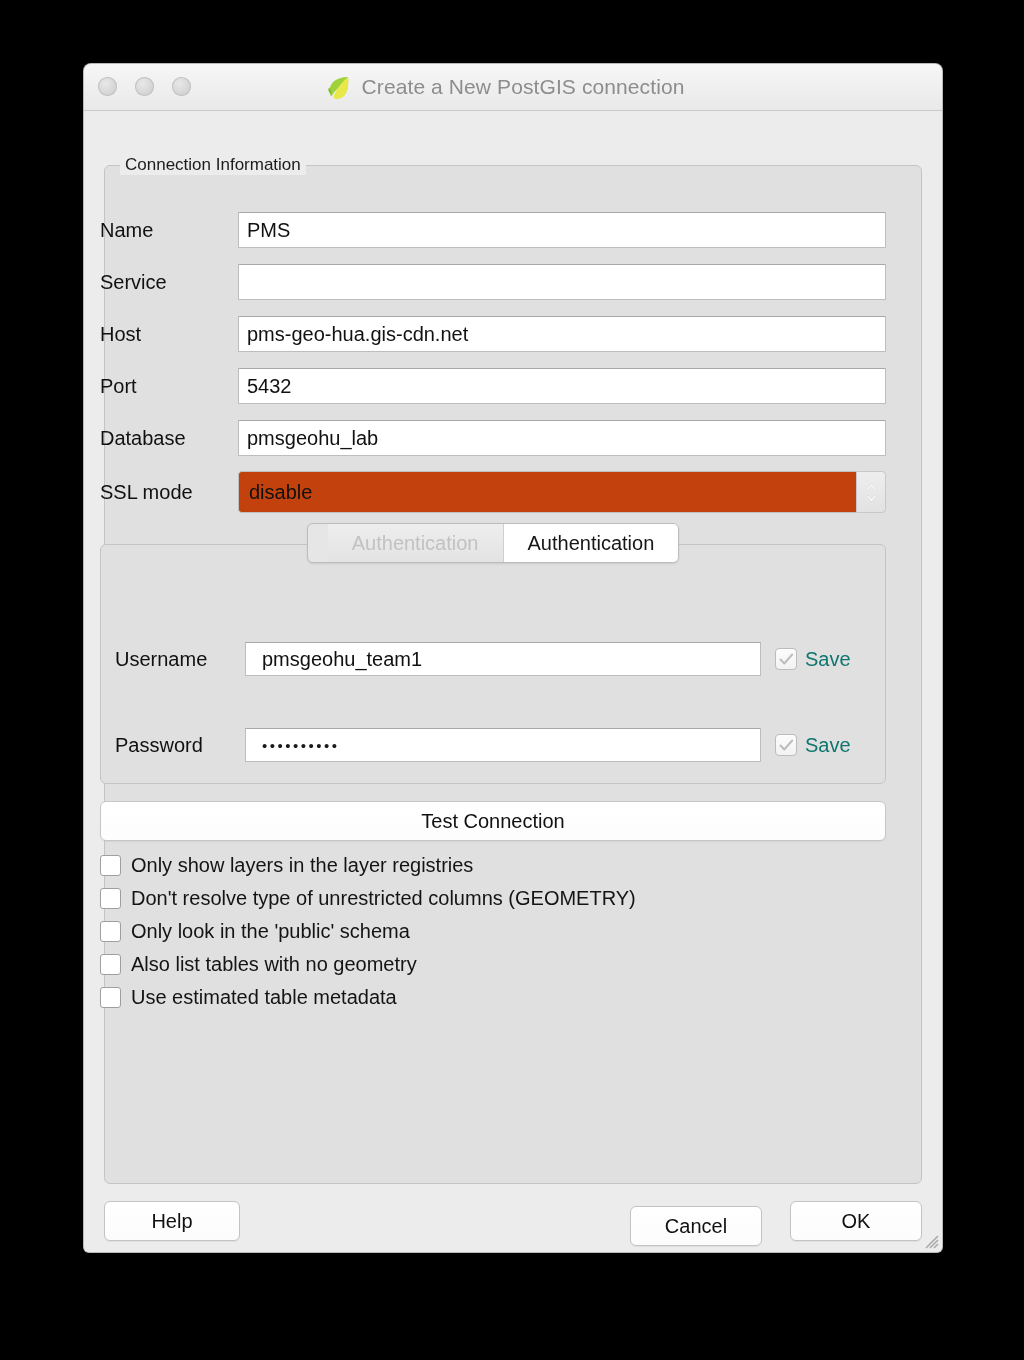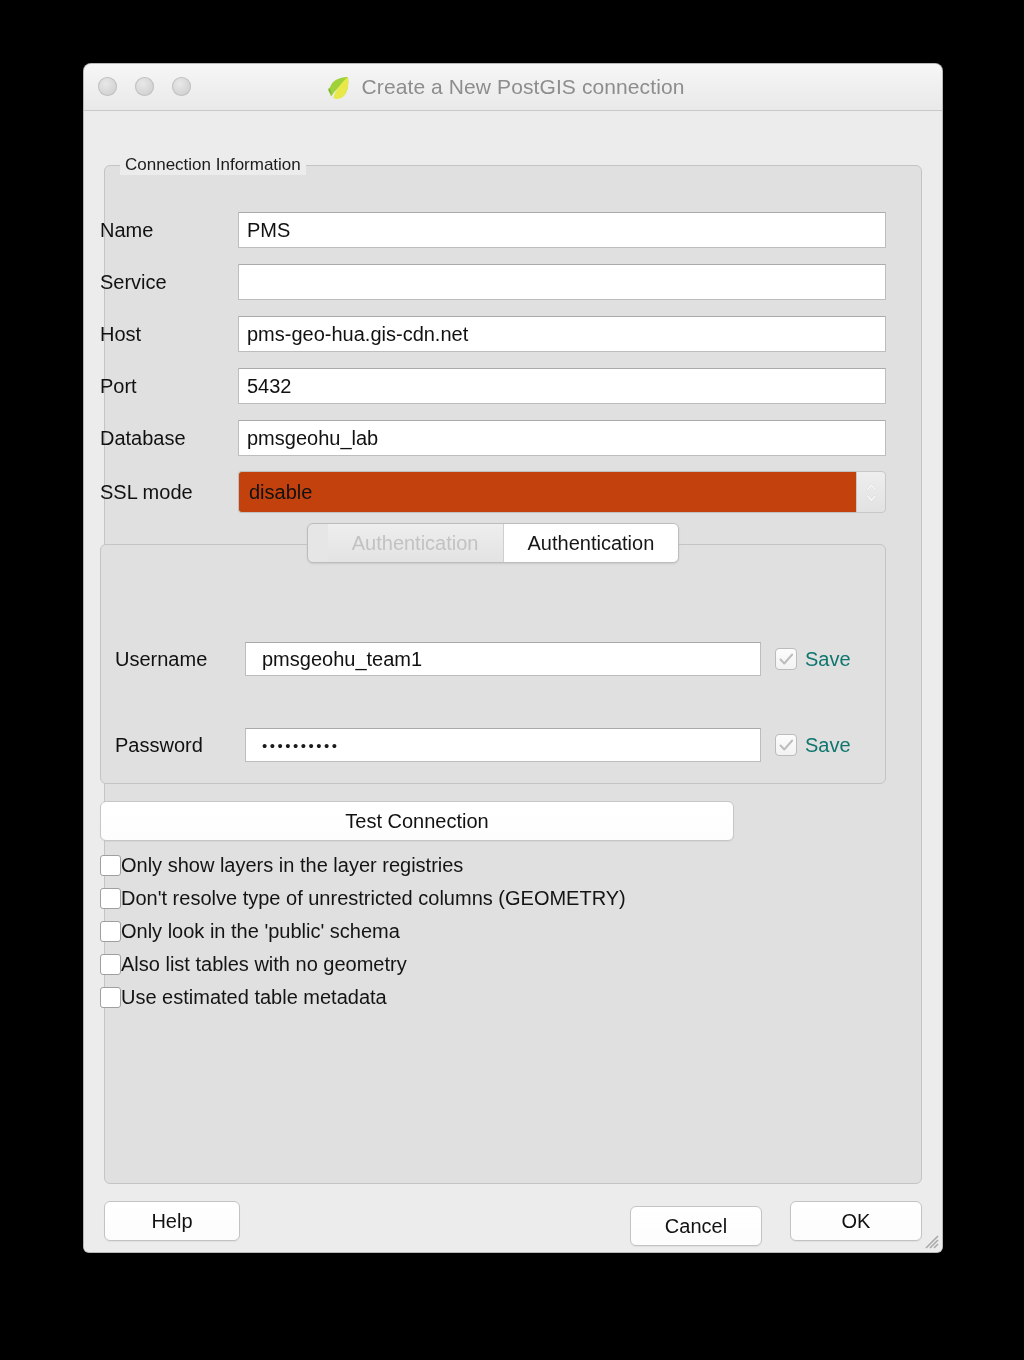--- a/index.html
+++ b/index.html
@@ -273,21 +273,21 @@
     border-radius: 3px;
   }
   .cb svg { display: block; }
   .save-label { font-size: 20px; color: #0f766e; }
 
   
   .test-btn {
     position: absolute;
     left: 16px;
     top: 690px;
-    width: 634px;
+    width: 786px;
     height: 40px;
     background: linear-gradient(#ffffff, #fdfdfd);
     border: 1px solid #c6c6c6;
     border-radius: 6px;
     display: flex;
     align-items: center;
     justify-content: center;
     font-size: 20px;
     color: #111;
     box-sizing: border-box;
@@ -299,20 +299,21 @@
   .options {
     position: absolute;
     left: 16px;
     top: 738px;
     width: 770px;
   }
   .opt {
     display: flex;
     align-items: center;
     height: 33px;
+    gap: 10px;
     cursor: pointer;
   }
   .opt-label {
     font-size: 20px;
     color: #141414;
     white-space: nowrap;
   }
 
   
   .footer {

